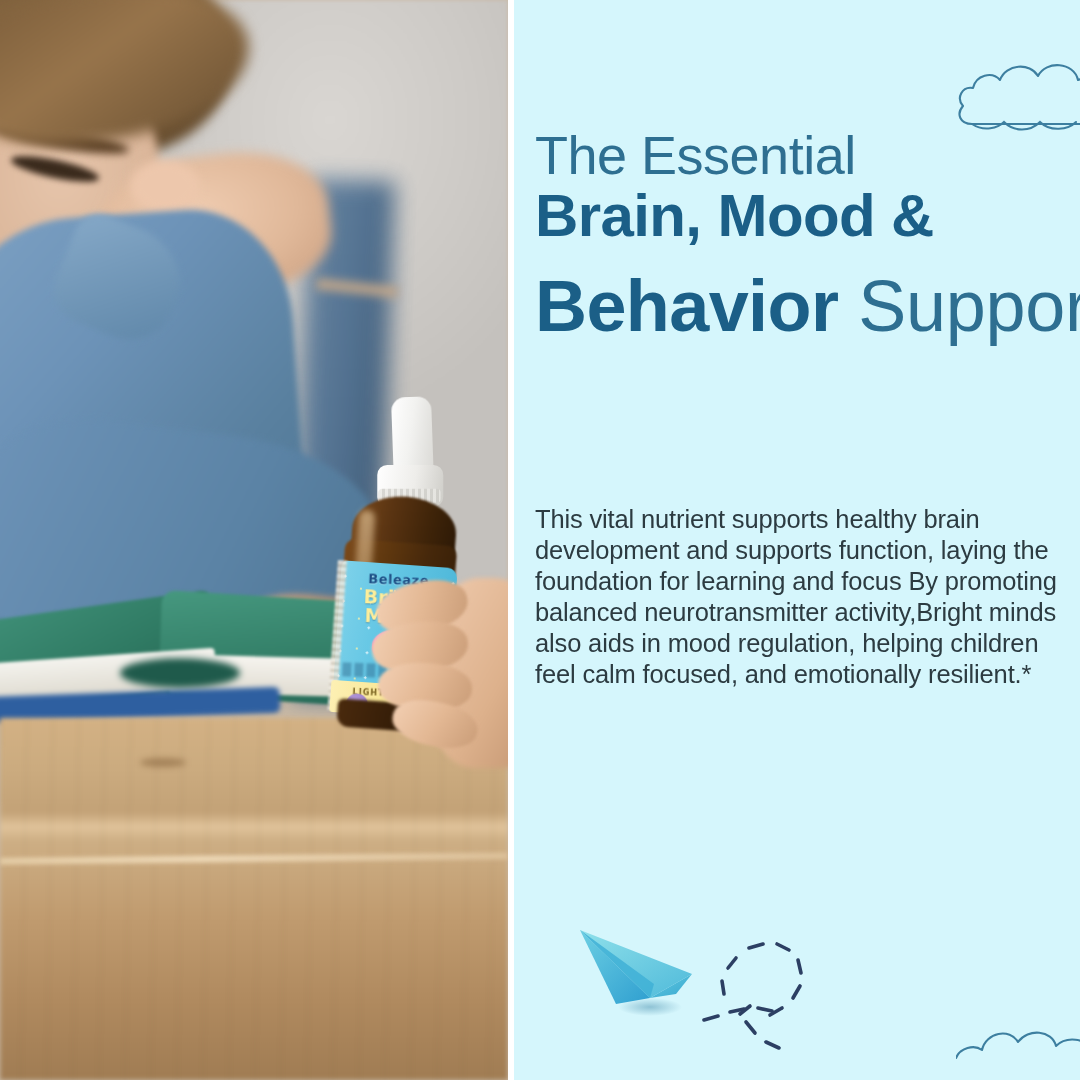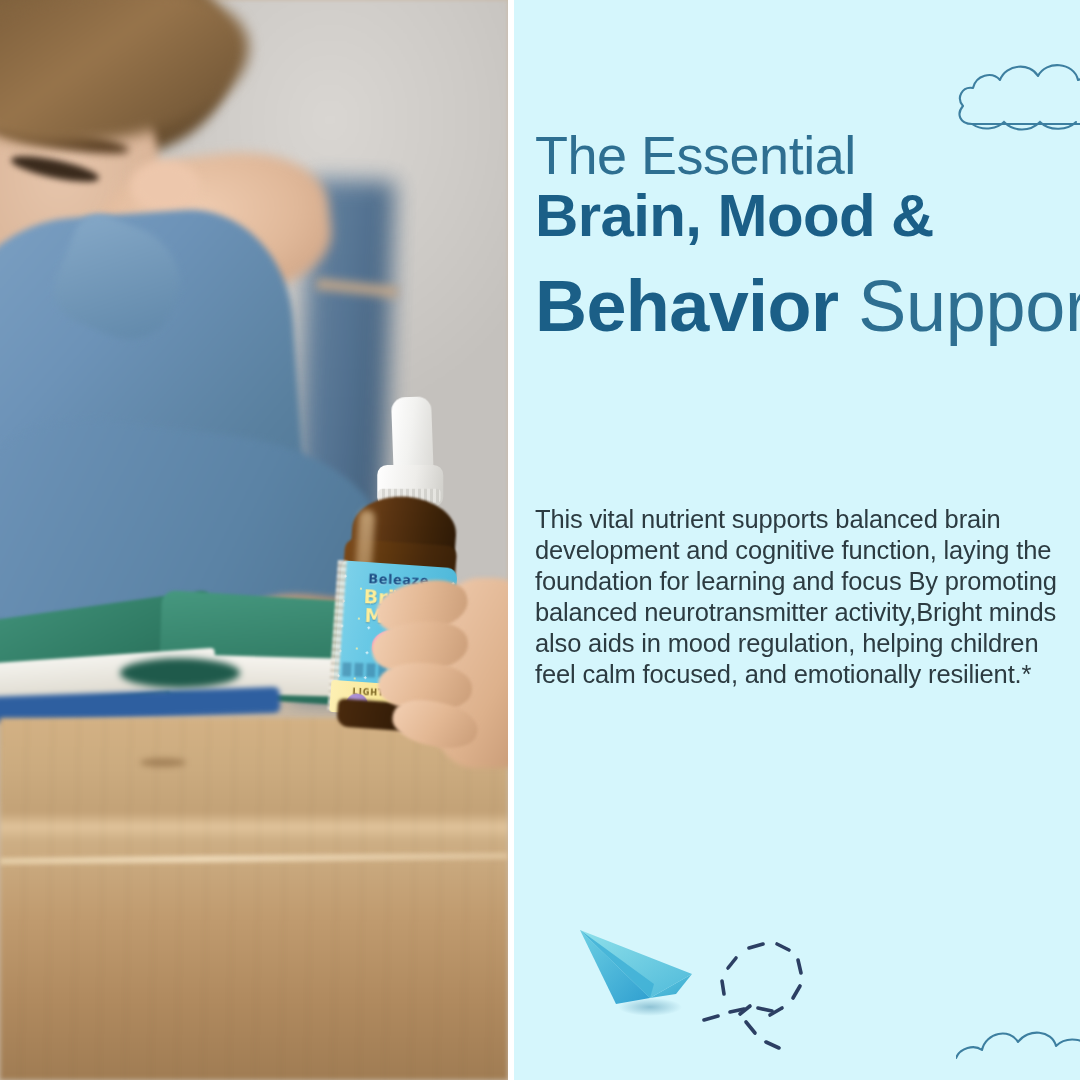--- a/index.html
+++ b/index.html
@@ -531,21 +531,21 @@
       <div class="hl-line hl1">The Essential</div>
       <div class="hl-line hl3">
         <span class="b">Brain, Mood &amp;</span>
       </div>
       <div class="hl-line hl4">
         <span class="b">Behavior</span>
         <span class="l">Support*</span>
       </div>
     </div>
 
-    <div class="body-copy">This vital nutrient supports balanced brain development and cognitive function, laying the foundation for learning and focus By promoting balanced neurotransmitter activity,Bright minds also aids in mood regulation, helping children feel calm focused, and emotionally resilient.*</div>
+    <div class="body-copy">This vital nutrient supports healthy brain development and supports function, laying the foundation for learning and focus By promoting balanced neurotransmitter activity,Bright minds also aids in mood regulation, helping children feel calm focused, and emotionally resilient.*</div>
 
     <div class="plane-wrap">
       <svg width="270" height="150" viewBox="0 0 270 150">
         <defs>
           <linearGradient id="pw1" x1="0" y1="0" x2="1" y2="1">
             <stop offset="0%" stop-color="#8fe0ea"></stop>
             <stop offset="100%" stop-color="#4fbada"></stop>
           </linearGradient>
           <linearGradient id="pw2" x1="0" y1="0" x2="1" y2="1">
             <stop offset="0%" stop-color="#6ccfe3"></stop>

